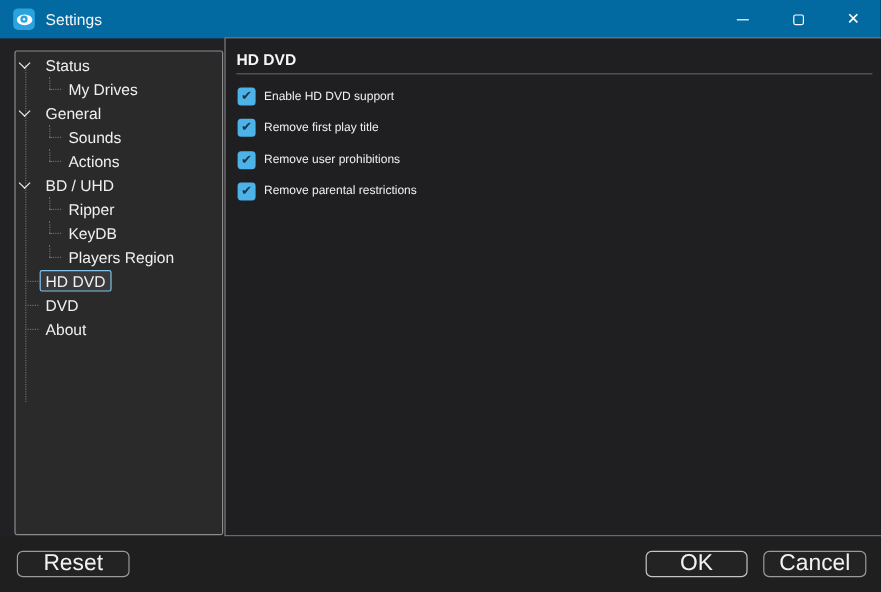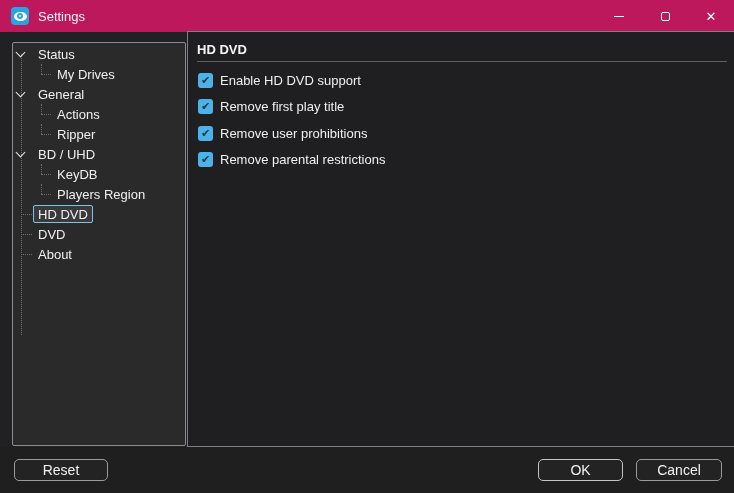--- a/index.html
+++ b/index.html
@@ -8,21 +8,21 @@
     position:relative;
     background:#212123;
     font-family:"Liberation Sans", sans-serif;
     color:#f2f2f2;
     -webkit-font-smoothing:antialiased;
   }
 
   
   .titlebar {
     position:absolute; top:0; left:0; right:0; height:32px;
-    background:#be185d;
+    background:#0369a1;
     display:flex; align-items:center;
   }
   .app-icon {
     width:18px; height:18px; margin-left:11px;
     background:#2aa3de; border-radius:4px;
     position:relative; flex:0 0 auto;
   }
   .app-icon .eye {
     position:absolute; left:2.5px; top:4.5px; width:13px; height:9px;
     background:#ffffff; border-radius:50%;
@@ -112,32 +112,32 @@
   .checkbox {
     width:15px; height:15px; border-radius:3px;
     display:flex; align-items:center; justify-content:center;
     flex:0 0 auto;
   }
   .checkbox .tick {
     font-size:11px; line-height:1; color:#16374a; font-weight:bold;
     font-family:"DejaVu Sans", sans-serif;
     transform:translateY(-0.5px);
   }
-  .check-row .cb-label { margin-left:7px; font-size:13px; color:#f0f0f0; }
+  .check-row .cb-label { margin-left:7px; font-size:10px; color:#f0f0f0; }
 
   
   .footer {
     position:absolute; left:0; right:0; bottom:0; height:46px;
     background:#1f1f20;
   }
   .btn {
     position:absolute; top:12px; height:22px;
     background:#232324; color:#f2f2f2;
     border:1px solid #9a9a9a; border-radius:5px;
-    font-size:14px; font-family:"Liberation Sans", sans-serif;
+    font-size:19px; font-family:"Liberation Sans", sans-serif;
     display:flex; align-items:center; justify-content:center;
     cursor:default;
   }
   .btn-reset  { left:14px;  width:94px; }
   .btn-ok     { left:538px; width:85px; border-color:#c4c4c4; }
   .btn-cancel { left:636px; width:86px; }
 </style>
 </head>
 <body>
 
@@ -167,28 +167,31 @@
       <span class="lbl">Status</span>
     </div>
     <div class="tree-row lvl1">
       <span class="lbl">My Drives</span>
     </div>
     <div class="tree-row lvl0">
       <span class="chev"></span>
       <span class="lbl">General</span>
     </div>
     <div class="tree-row lvl1">
+      <span class="lbl">Sounds</span>
+    </div>
+    <div class="tree-row lvl1">
       <span class="lbl">Actions</span>
-    </div>
-    <div class="tree-row lvl1">
-      <span class="lbl">Ripper</span>
     </div>
     <div class="tree-row lvl0">
       <span class="chev"></span>
       <span class="lbl">BD / UHD</span>
+    </div>
+    <div class="tree-row lvl1">
+      <span class="lbl">Ripper</span>
     </div>
     <div class="tree-row lvl1">
       <span class="lbl">KeyDB</span>
     </div>
     <div class="tree-row lvl1">
       <span class="lbl">Players Region</span>
     </div>
     <div class="tree-row lvl0 selected leaf">
       <span class="lbl" style="border-color: rgb(127, 195, 232);">HD DVD</span>
     </div>

